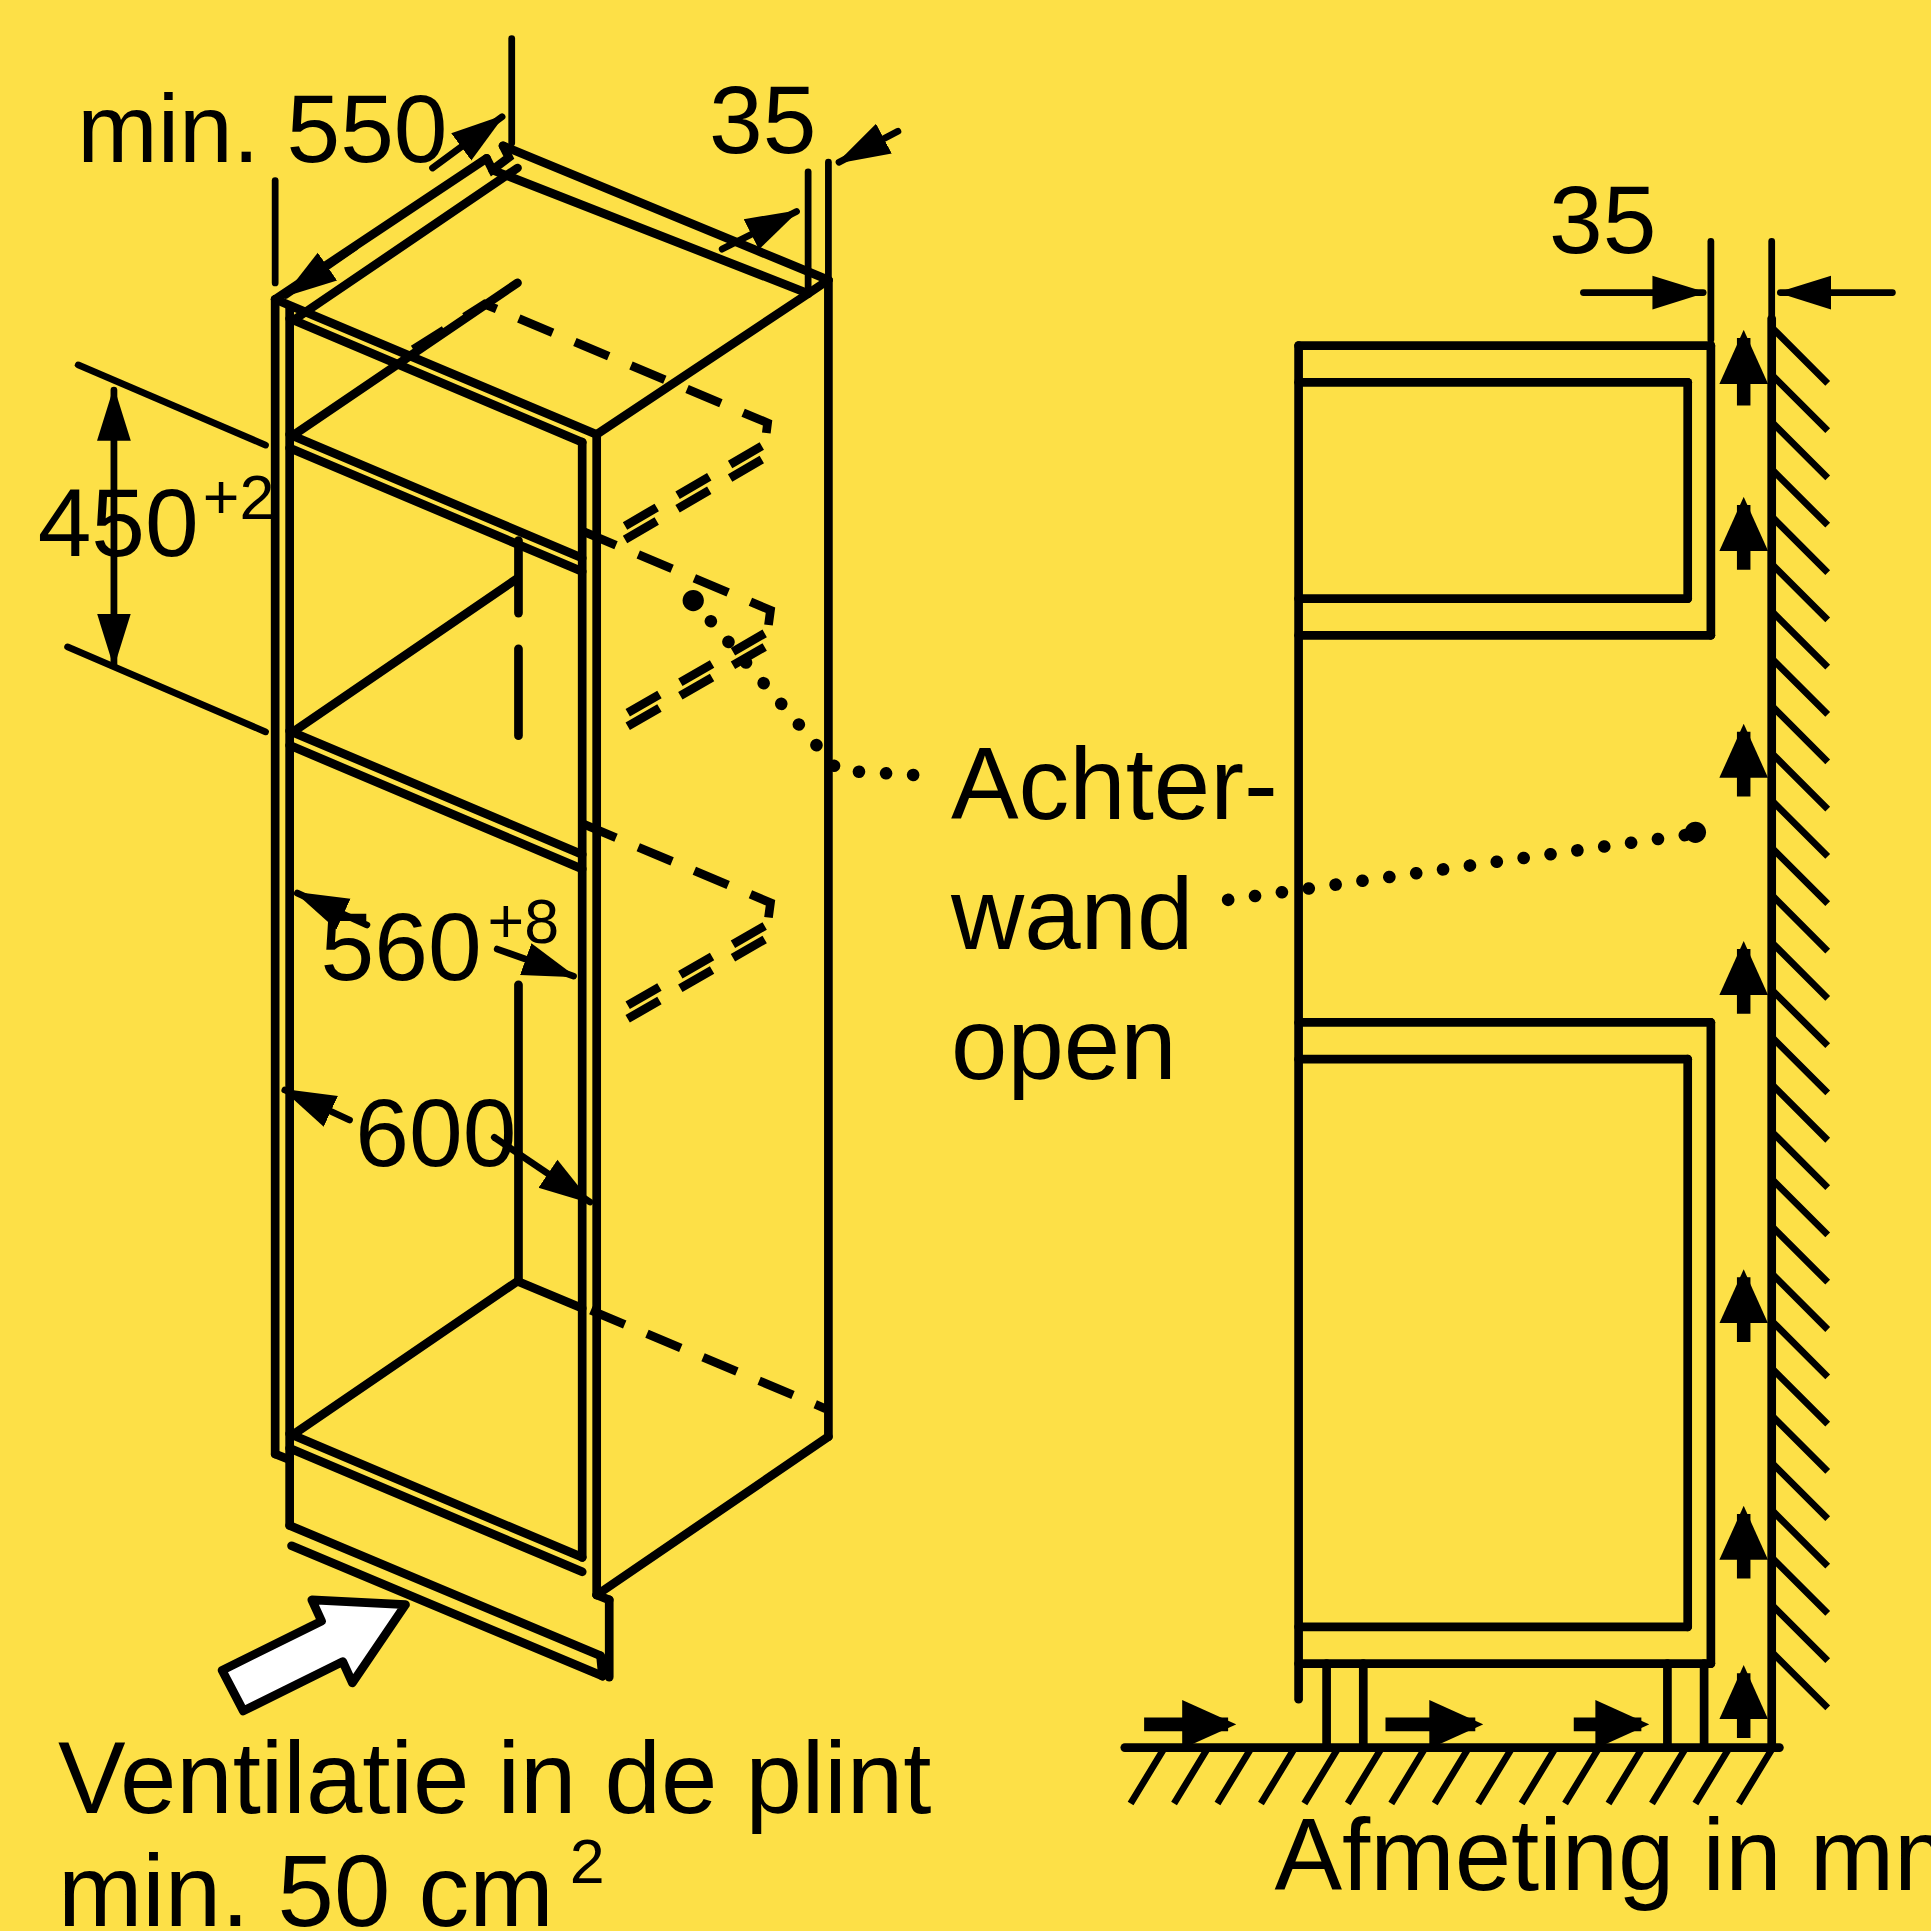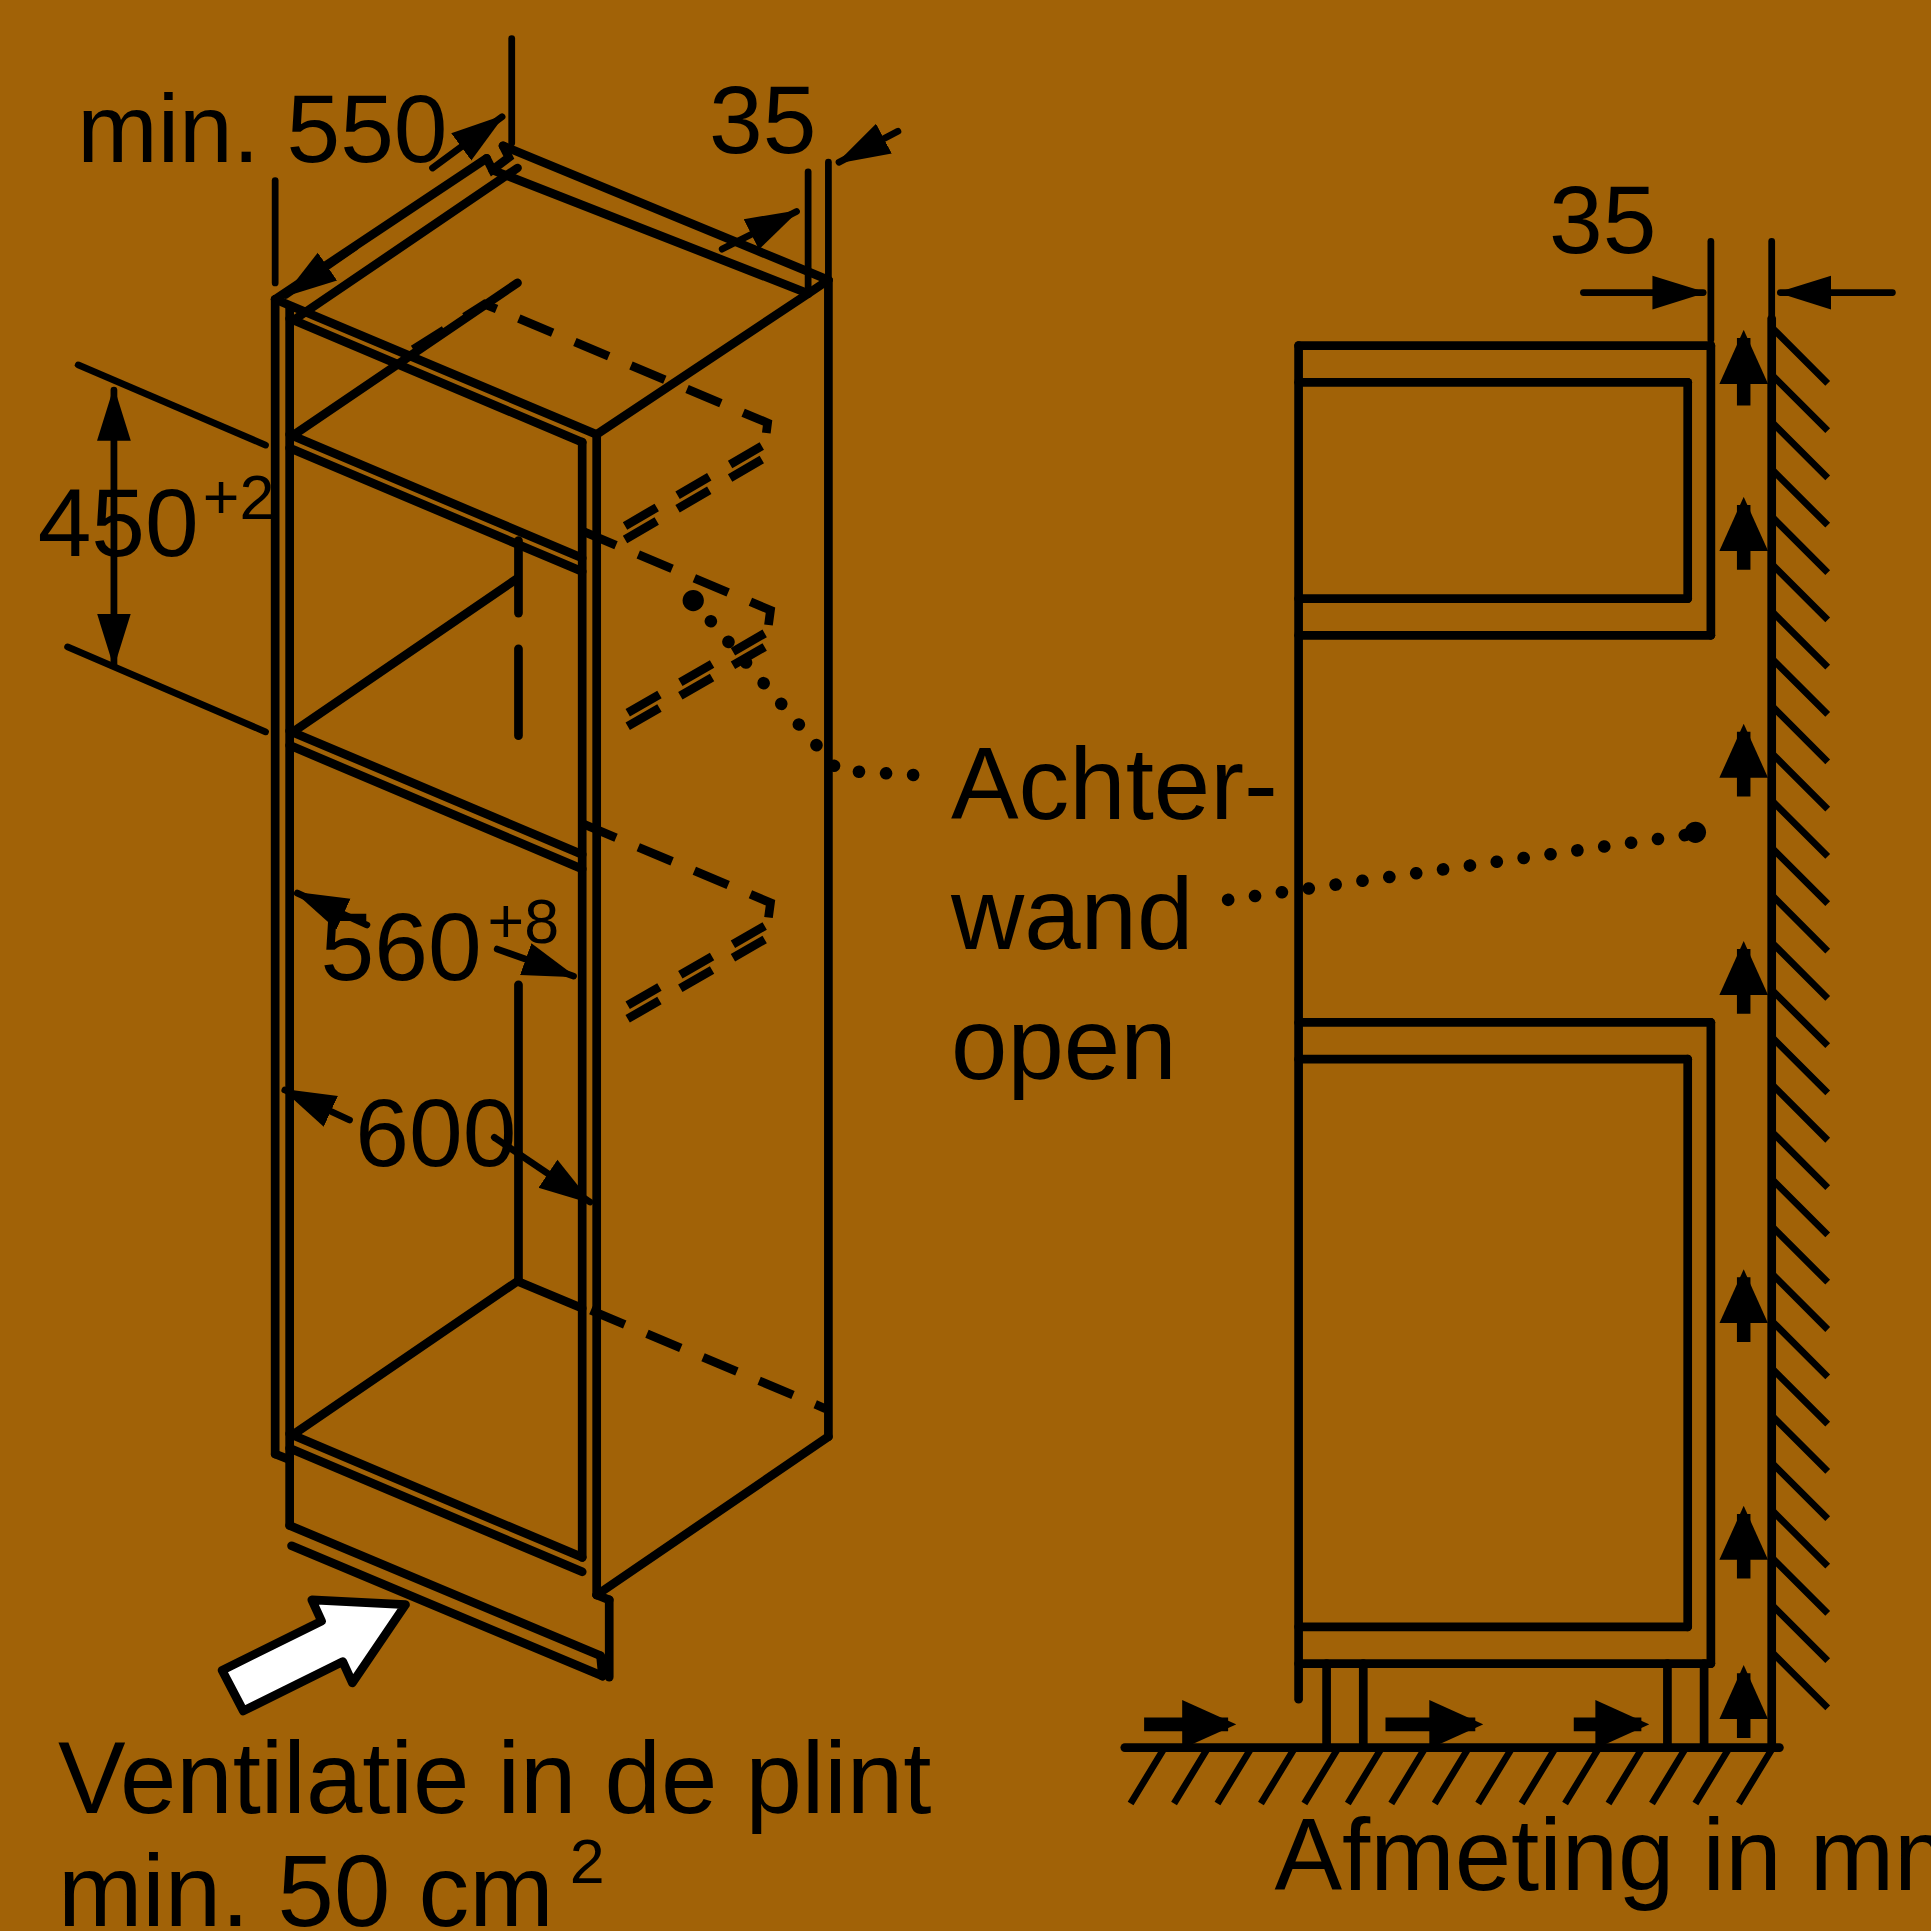--- a/index.html
+++ b/index.html
@@ -1,16 +1,16 @@
 <!DOCTYPE html>
 <html><head>
 <meta charset="utf-8">
 <style>
   html,body{margin:0;padding:0;background:#ffffff;}
-  #stage{width:1931px;height:1931px;position:relative;background:#a16207;}
+  #stage{width:1931px;height:1931px;position:relative;background:#fde047;}
   svg{display:block;}
   text{font-family:"Liberation Sans", sans-serif; fill:#000;}
   .ln{stroke:#000;stroke-width:9;fill:none;stroke-linecap:round;}
   .thin{stroke:#000;stroke-width:7;fill:none;stroke-linecap:round;}
   .dash{stroke:#000;stroke-width:9;fill:none;stroke-dasharray:38 25;stroke-linecap:butt;}
   .dots{stroke:#000;stroke-width:13;fill:none;stroke-dasharray:0.1 28;stroke-linecap:round;}
   .flow{stroke:#000;stroke-width:14;fill:none;}
   .hatch{stroke:#000;stroke-width:7;fill:none;}
   .dimtxt{font-size:100px;}
   .suptxt{font-size:65px;}

